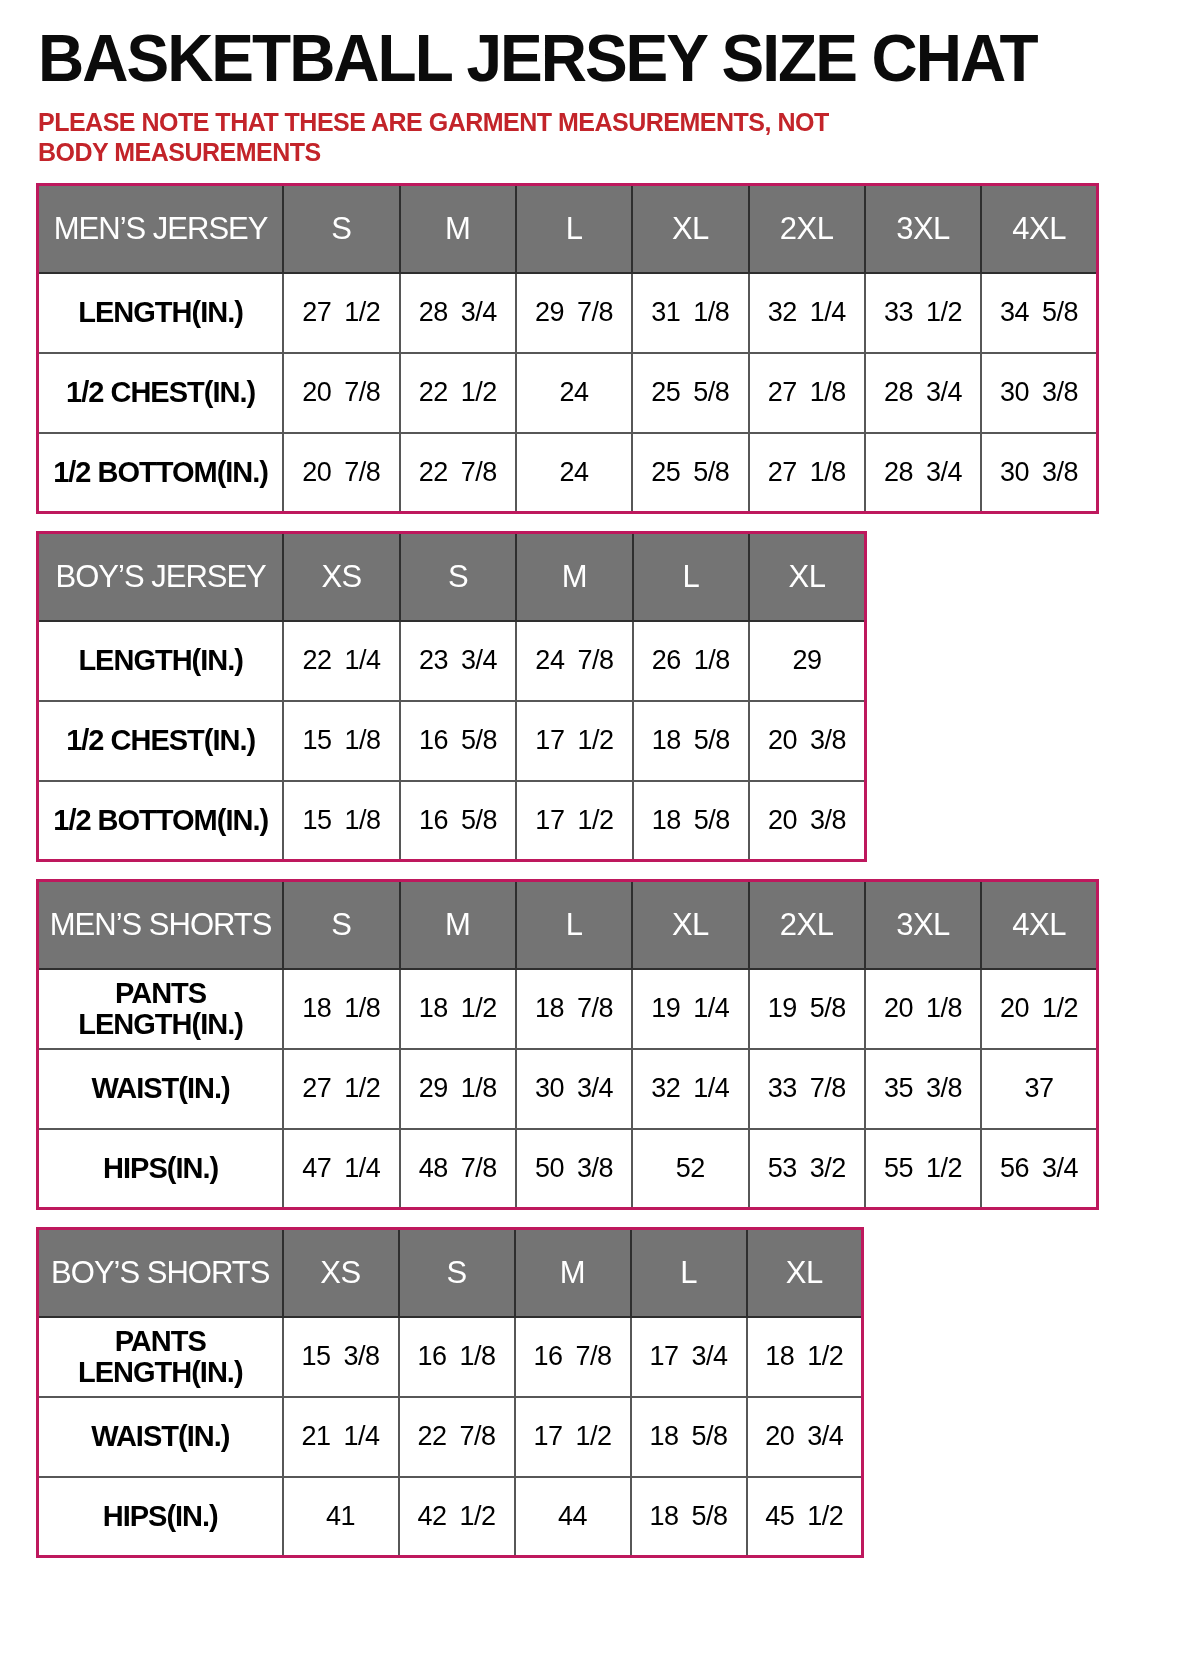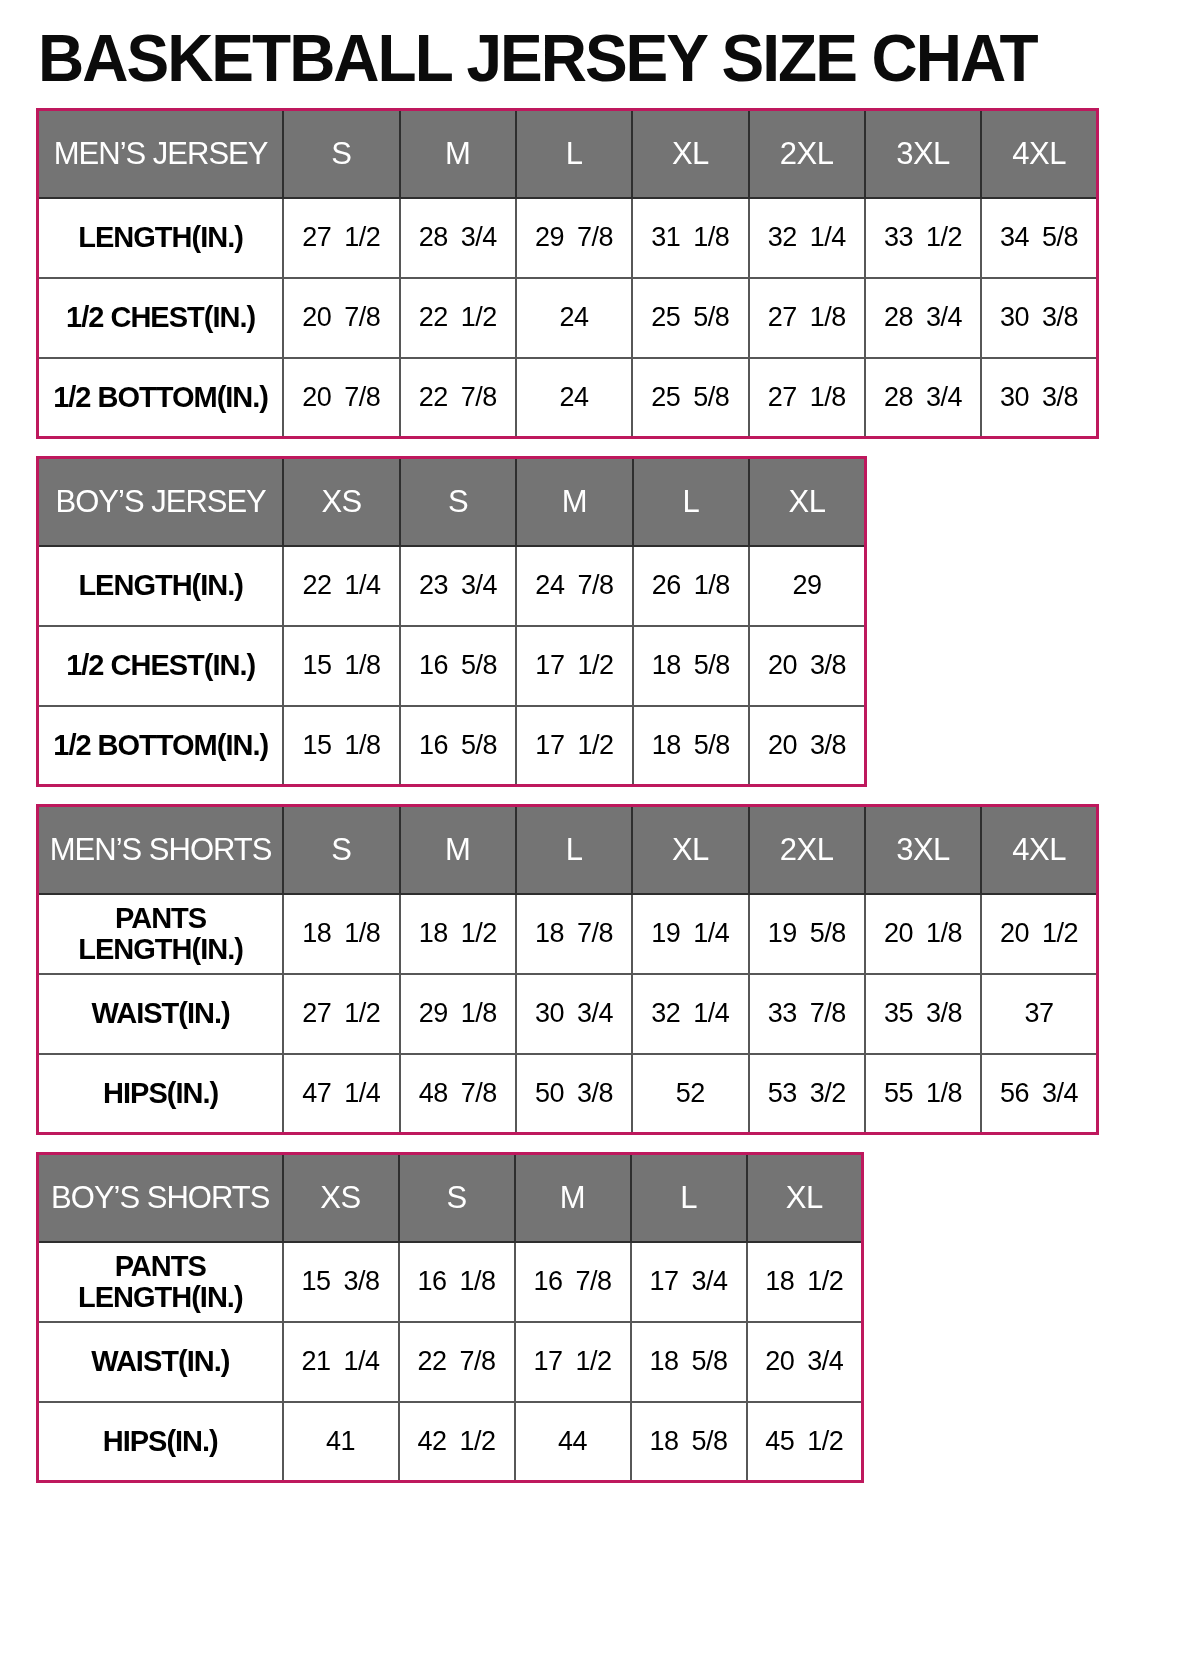--- a/index.html
+++ b/index.html
@@ -77,20 +77,21 @@
     font-size: 27px;
     letter-spacing: -0.5px;
     word-spacing: 6px;
   }
 </style>
 </head>
 <body>
 
 <div class="page">
   <h1 class="page-title">BASKETBALL JERSEY SIZE CHAT</h1>
+  <p class="note top">PLEASE NOTE THAT THESE ARE GARMENT MEASUREMENTS, NOT BODY MEASUREMENTS</p>
   <div id="tables">
       <table class="size-table" style="width: 1063px;">
         <colgroup>
           <col style="width: 245px;">
           <col style="width: 116px;">
           <col style="width: 116px;">
           <col style="width: 116px;">
           <col style="width: 116px;">
           <col style="width: 116px;">
           <col style="width: 116px;">
@@ -231,21 +232,21 @@
             <td class="value">35 3/8</td>
             <td class="value">37</td>
           </tr>
           <tr>
             <td class="row-label">HIPS(IN.)</td>
             <td class="value">47 1/4</td>
             <td class="value">48 7/8</td>
             <td class="value">50 3/8</td>
             <td class="value">52</td>
             <td class="value">53 3/2</td>
-            <td class="value">55 1/8</td>
+            <td class="value">55 1/2</td>
             <td class="value">56 3/4</td>
           </tr>
         </tbody>
       </table>
       <table class="size-table" style="width: 764px;">
         <colgroup>
           <col style="width: 245px;">
           <col style="width: 116px;">
           <col style="width: 116px;">
           <col style="width: 116px;">

